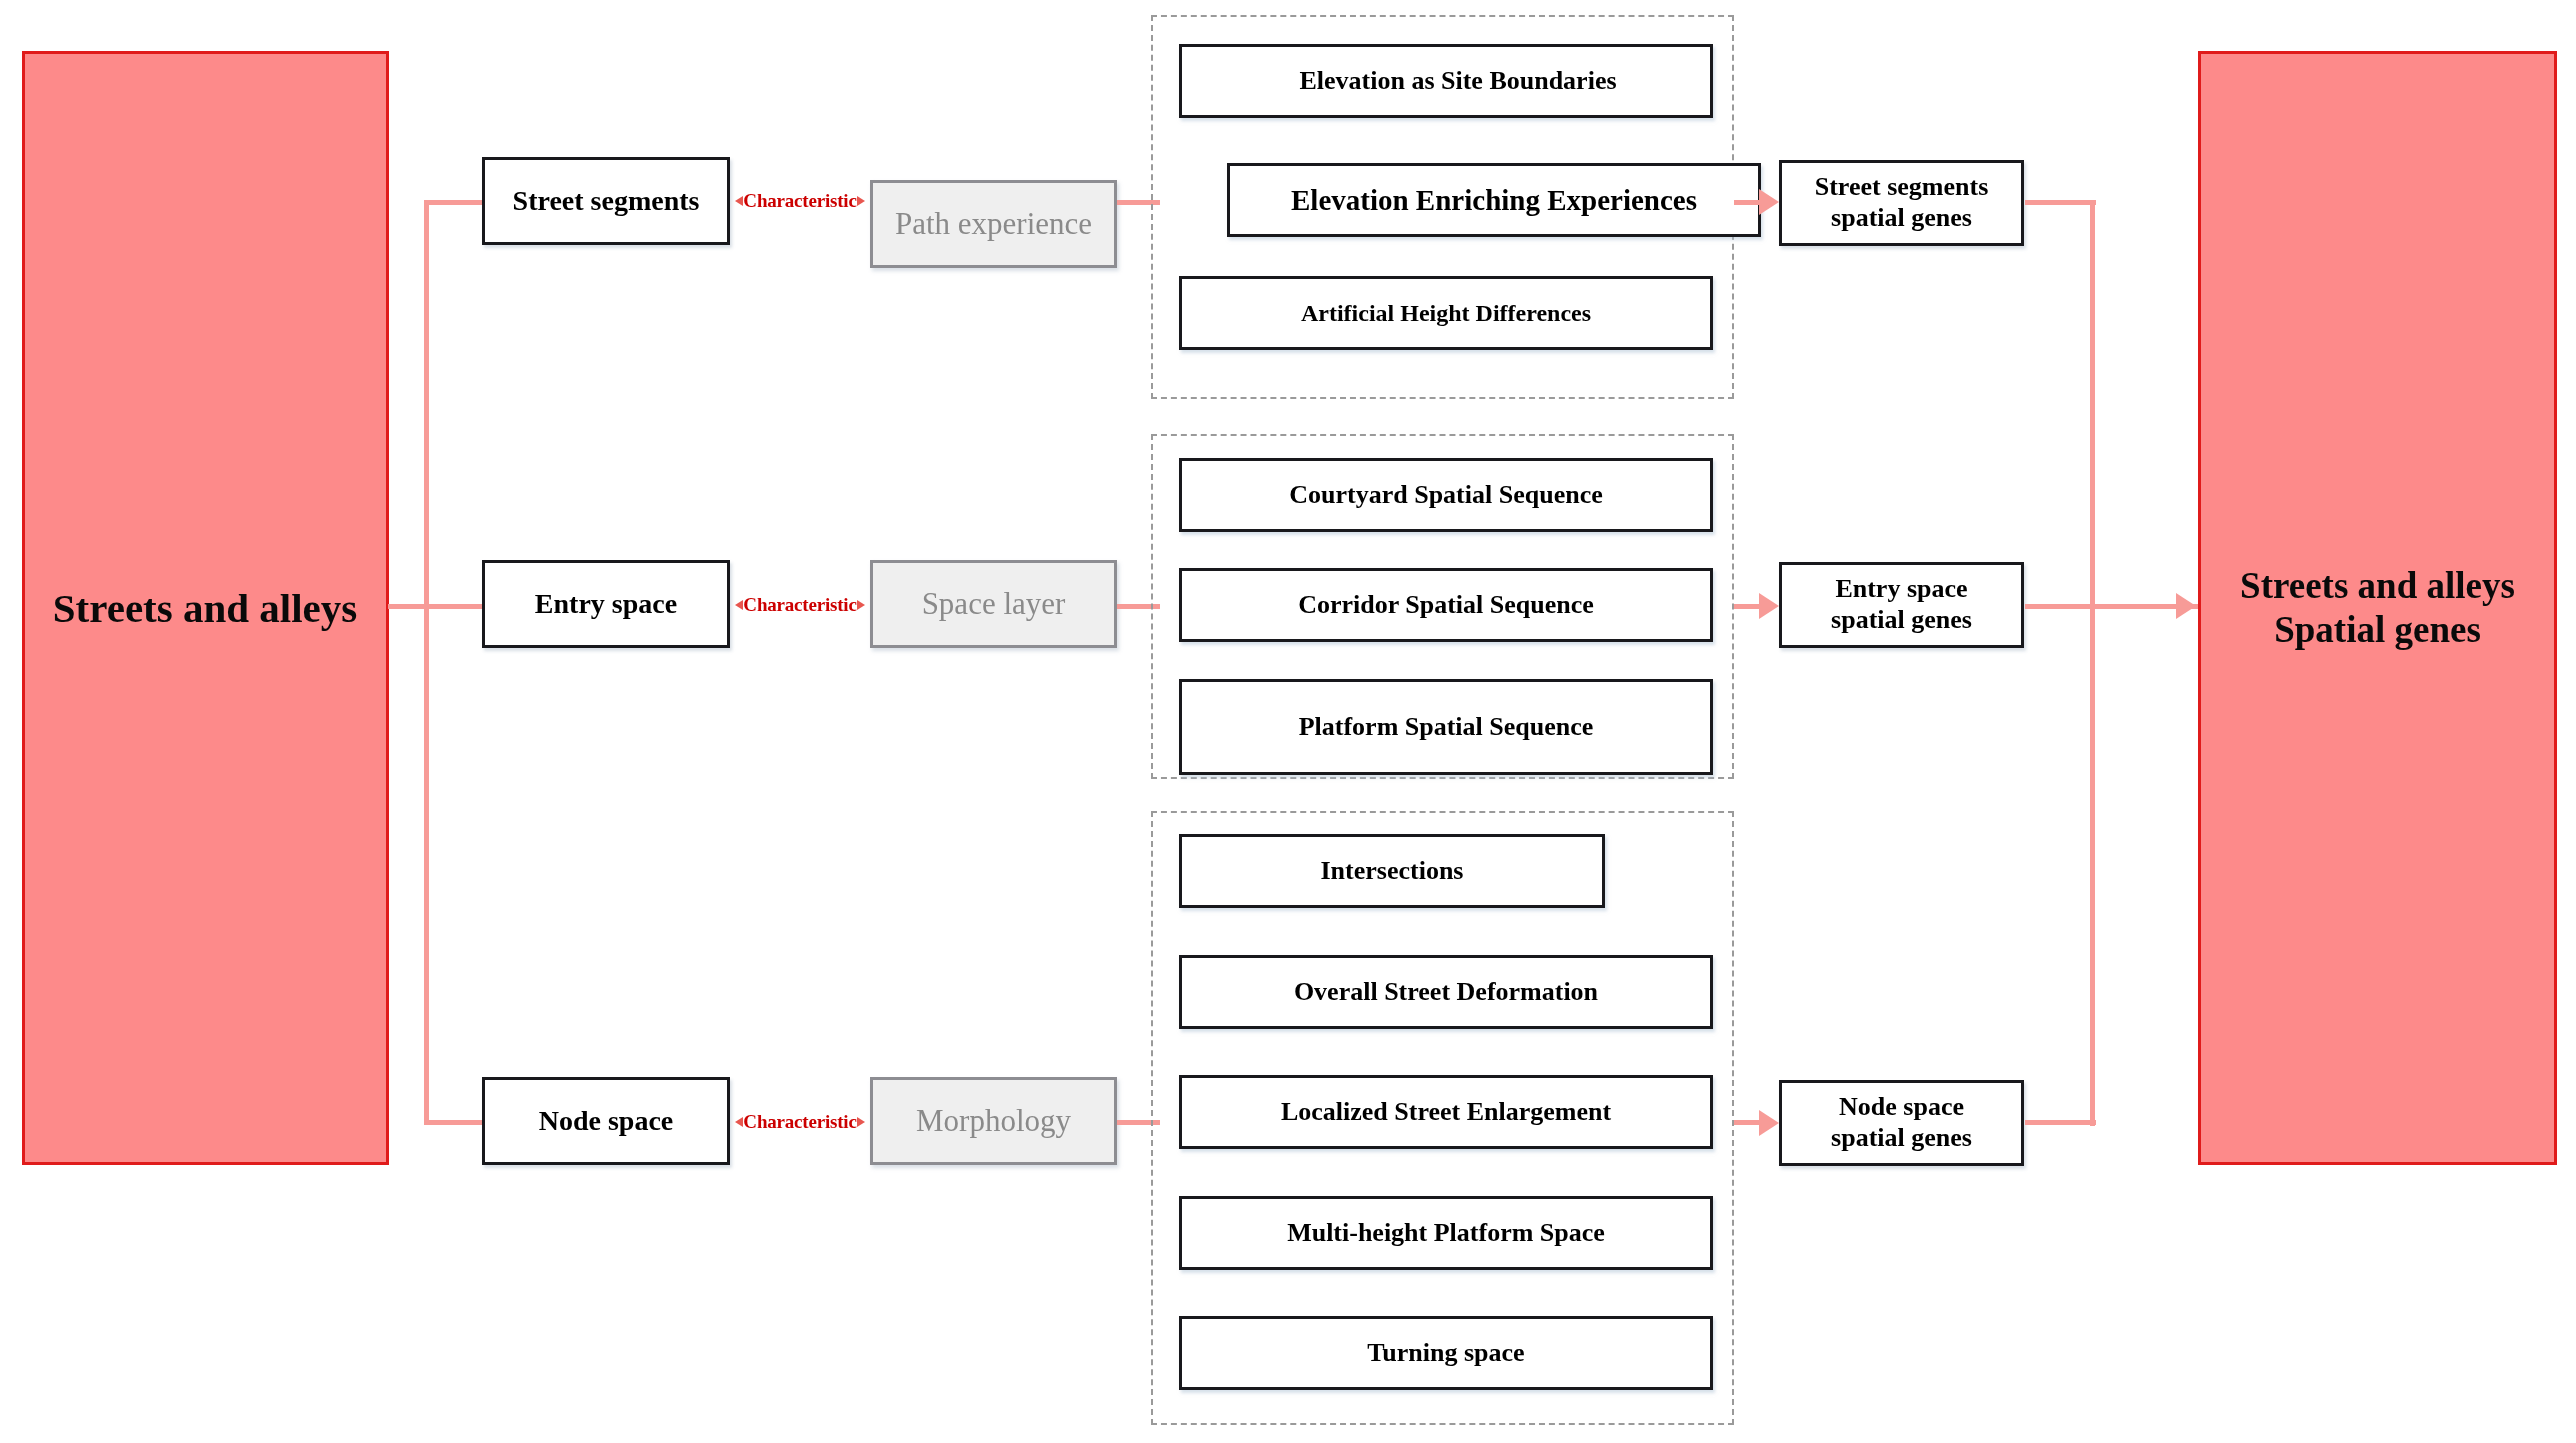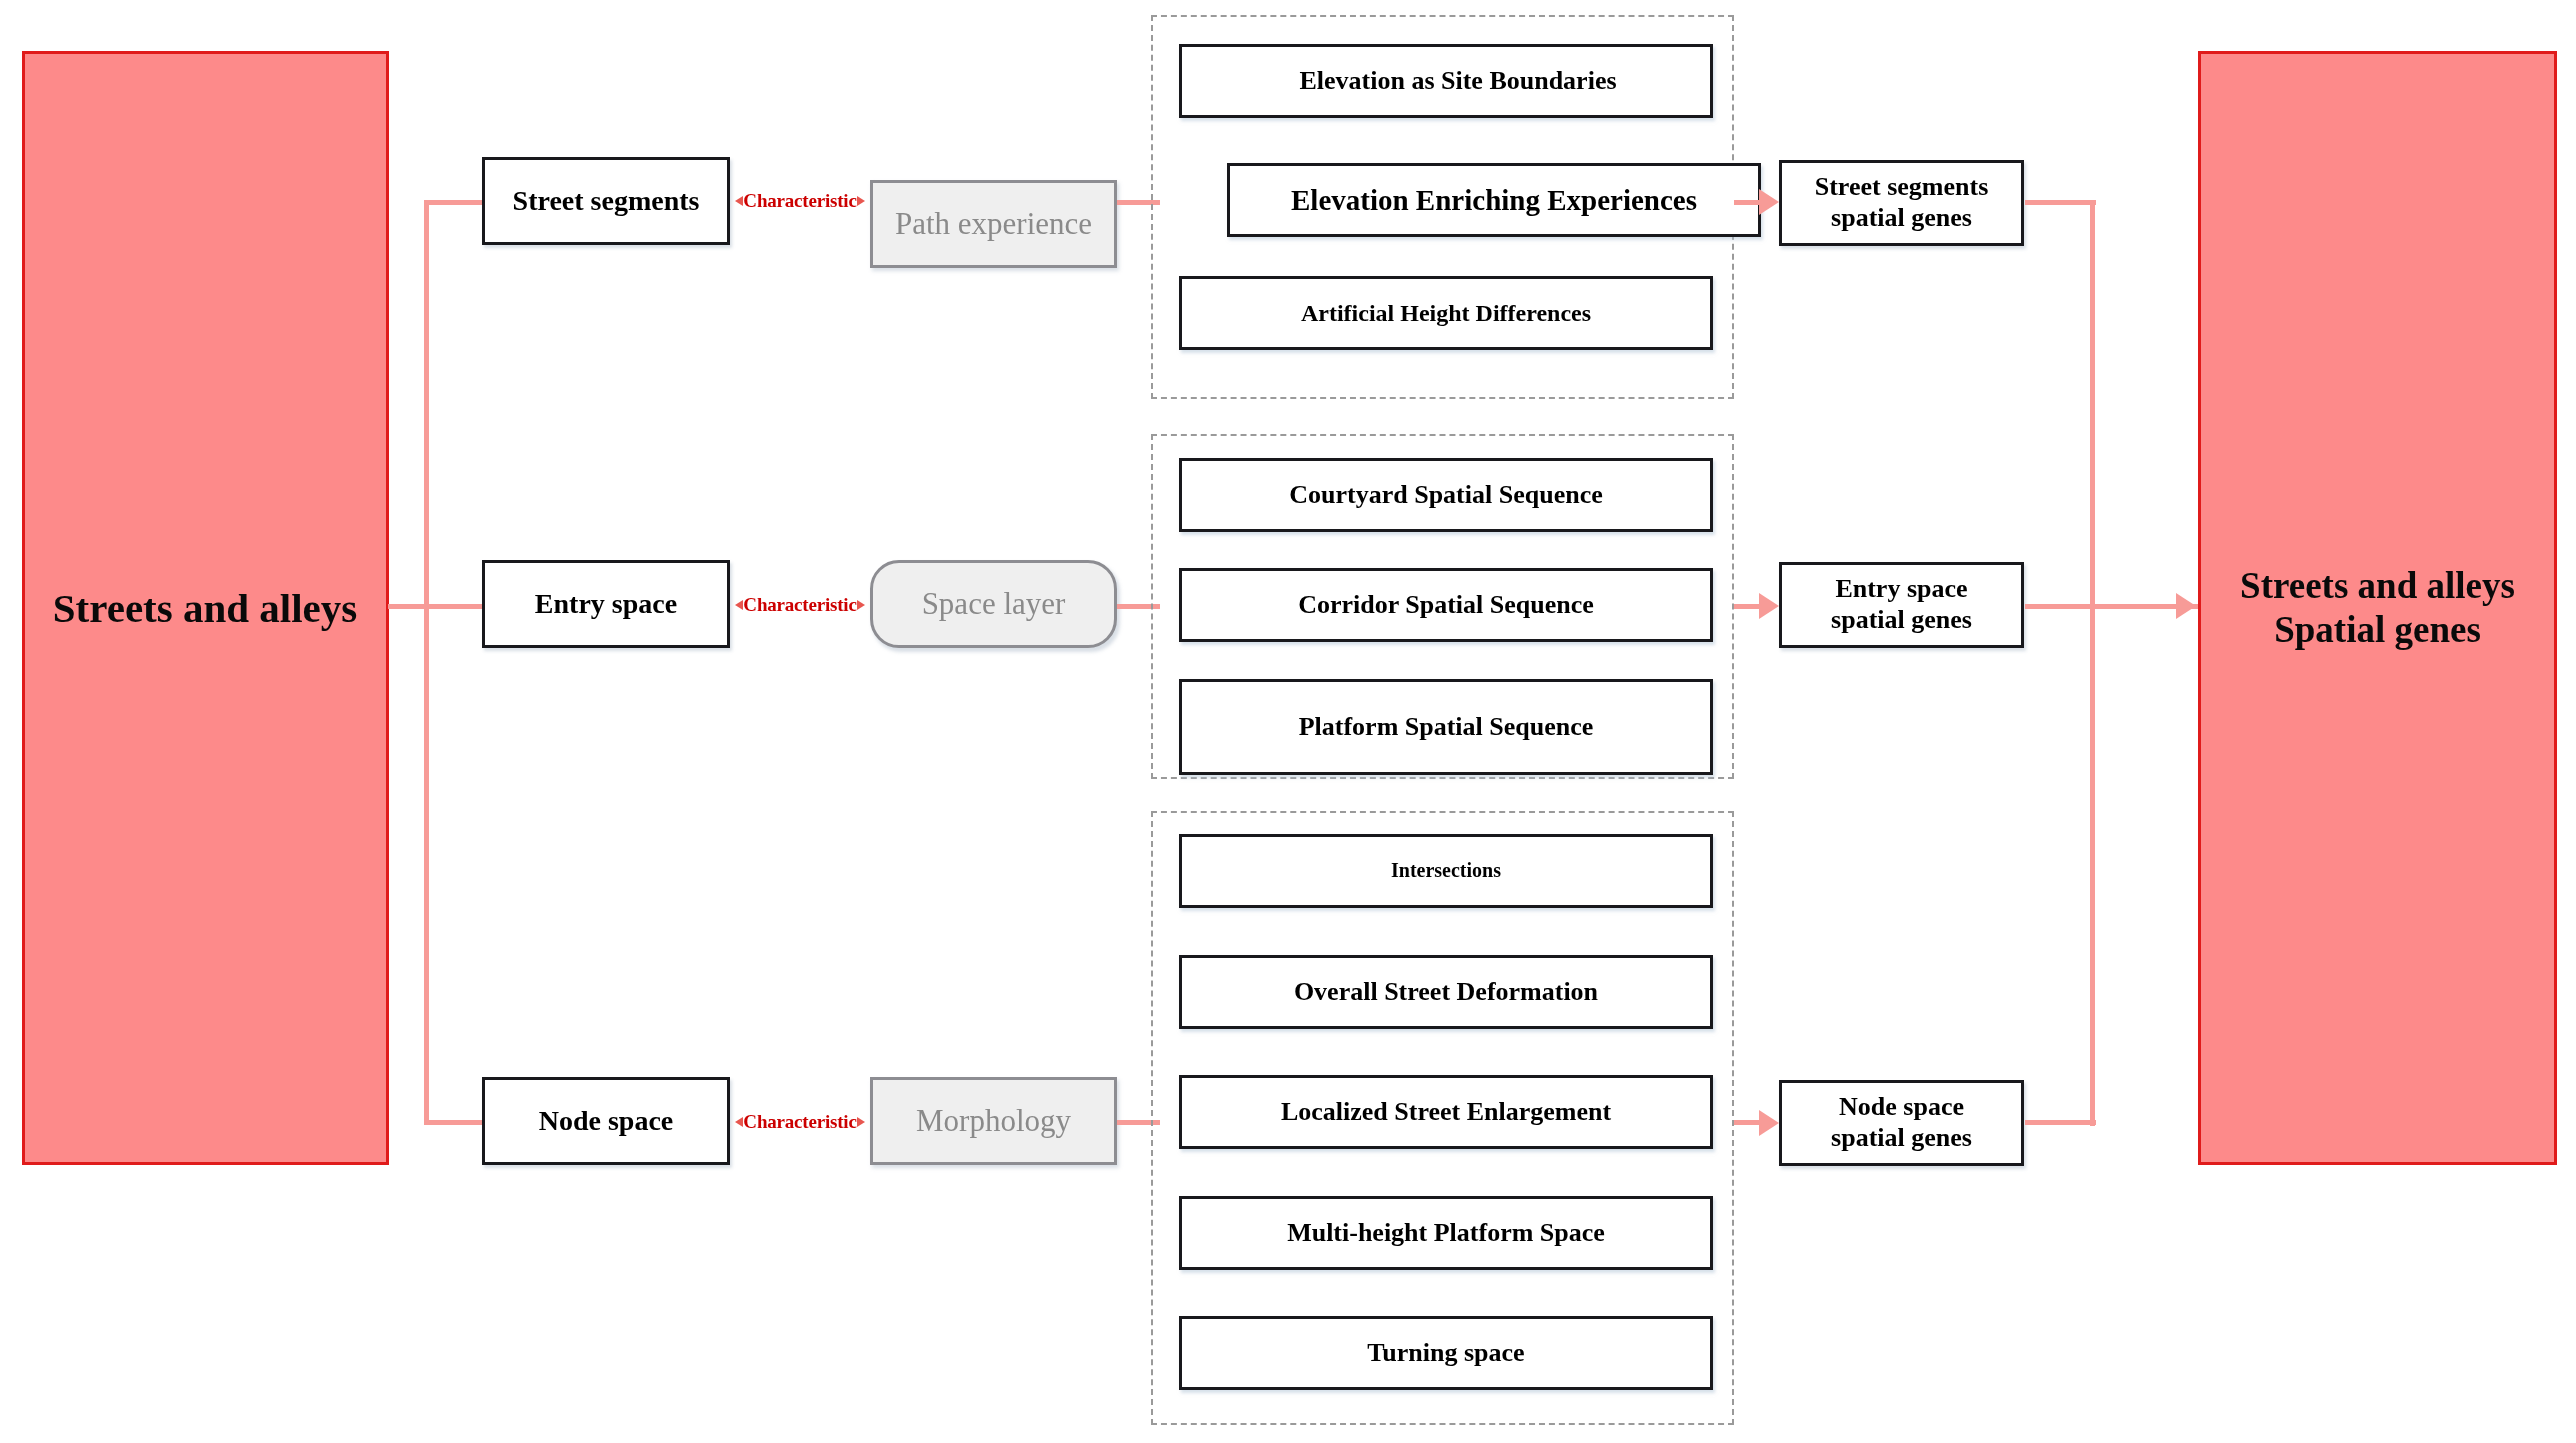--- a/index.html
+++ b/index.html
@@ -90,21 +90,21 @@
   <div class="charac" style="left:729px;top:1107px;width:142px;height:29px;font-size:19px;">
     <span class="tip-l"></span>
     <span>Characteristic</span>
     <span class="tip-r"></span>
   </div>
 
   <div class="box gray-box" style="left:870px;top:157px;width:247px;height:88px;font-size:31px;margin-top:23px;">
     <span>Path experience</span>
   </div>
 
-  <div class="box gray-box" style="left:870px;top:560px;width:247px;height:88px;font-size:31px;border-radius:29px;">
+  <div class="box gray-box" style="left:870px;top:560px;width:247px;height:88px;font-size:31px;">
     <span>Space layer</span>
   </div>
 
   <div class="box gray-box" style="left:870px;top:1077px;width:247px;height:88px;font-size:31px;">
     <span>Morphology</span>
   </div>
 
   <div class="ln ln-h" style="left:1117px;top:200px;width:43px;"></div>
   <div class="ln ln-h" style="left:1117px;top:604px;width:43px;"></div>
   <div class="ln ln-h" style="left:1117px;top:1120px;width:43px;"></div>
@@ -128,21 +128,21 @@
   </div>
   <div class="box leaf-box" style="left:1179px;top:568px;width:534px;height:74px;font-size:26px;">
     <span>Corridor Spatial Sequence</span>
   </div>
   <div class="box leaf-box" style="left:1179px;top:679px;width:534px;height:96px;font-size:26px;">
     <span>Platform Spatial Sequence</span>
   </div>
 
   <div class="dash-group" style="left:1151px;top:811px;width:583px;height:614px;"></div>
 
-  <div class="box leaf-box" style="left:1179px;top:834px;width:534px;height:74px;font-size:20px;font-family:Liberation Serif, serif;">
+  <div class="box leaf-box" style="left:1179px;top:834px;width:426px;height:74px;font-size:26px;font-family:Liberation Serif, serif;">
     <span>Intersections</span>
   </div>
   <div class="box leaf-box" style="left:1179px;top:955px;width:534px;height:74px;font-size:26px;">
     <span>Overall Street Deformation</span>
   </div>
   <div class="box leaf-box" style="left:1179px;top:1075px;width:534px;height:74px;font-size:26px;">
     <span>Localized Street Enlargement</span>
   </div>
   <div class="box leaf-box" style="left:1179px;top:1196px;width:534px;height:74px;font-size:26px;">
     <span>Multi-height Platform Space</span>

